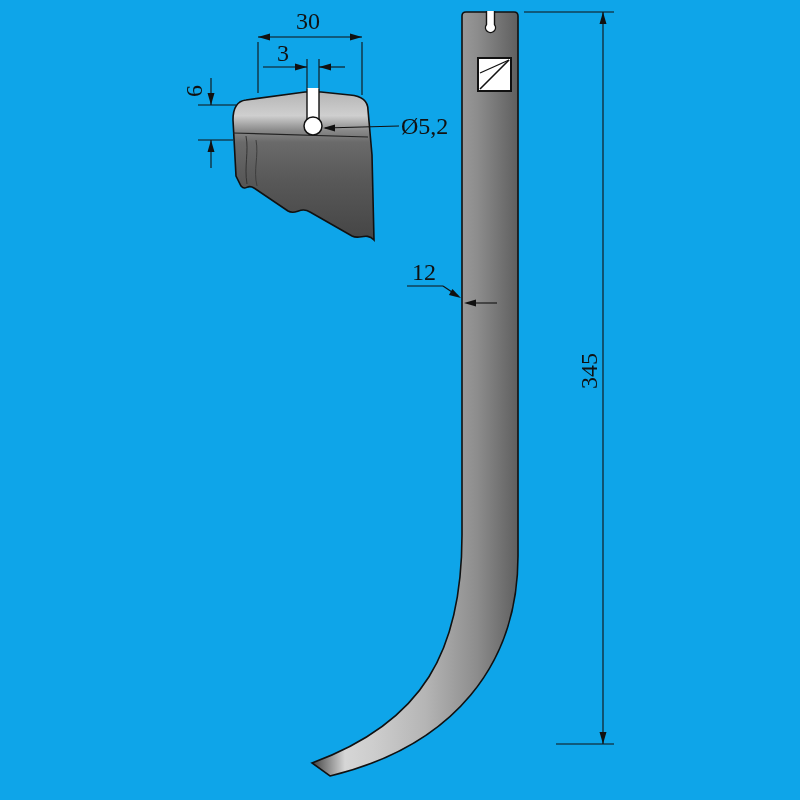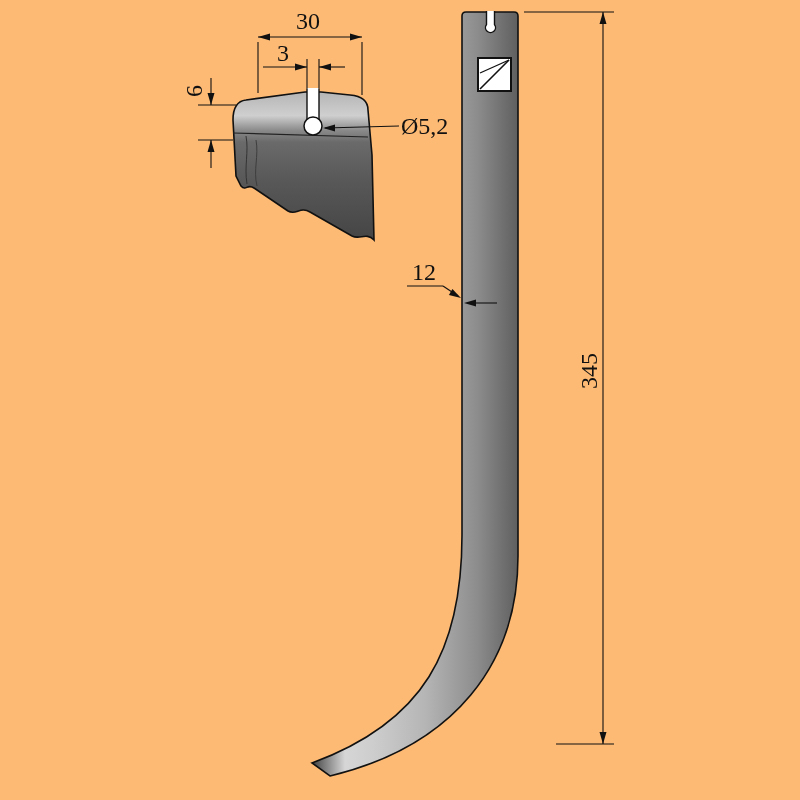--- a/index.html
+++ b/index.html
@@ -7,21 +7,21 @@
     padding: 0;
     background: #ffffff;
     width: 800px;
     height: 800px;
     font-family: "Liberation Serif", serif;
   }
   .canvas {
     position: relative;
     width: 800px;
     height: 800px;
-    background: #fdba74;
+    background: #0ea5e9;
     overflow: hidden;
   }
   svg text {
     font-family: "Liberation Serif", serif;
     fill: #111111;
   }
   .dim-text { font-size: 24px; }
   .thin { stroke: #111111; stroke-width: 1.1; fill: none; }
   .outline { stroke: #111111; stroke-width: 1.6; }
   .arrow { fill: #111111; stroke: none; }

